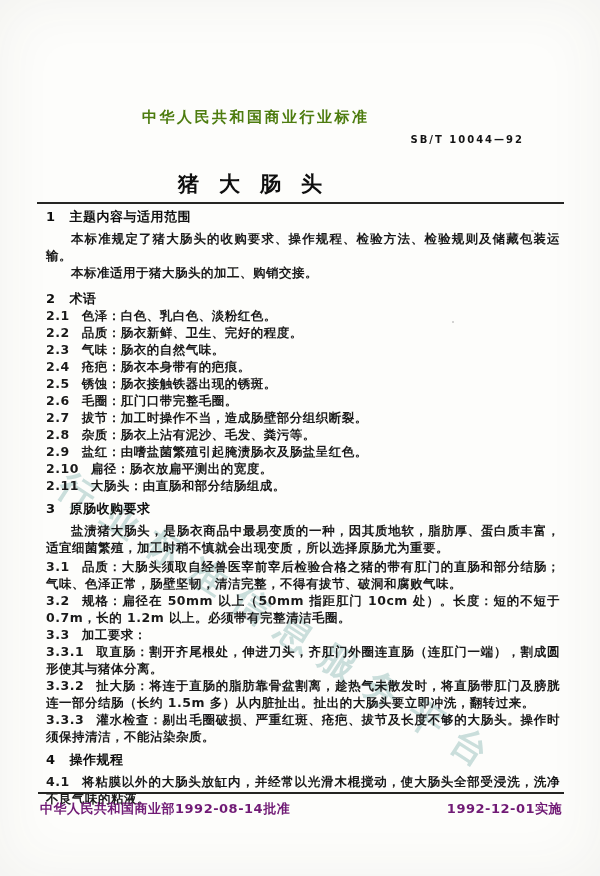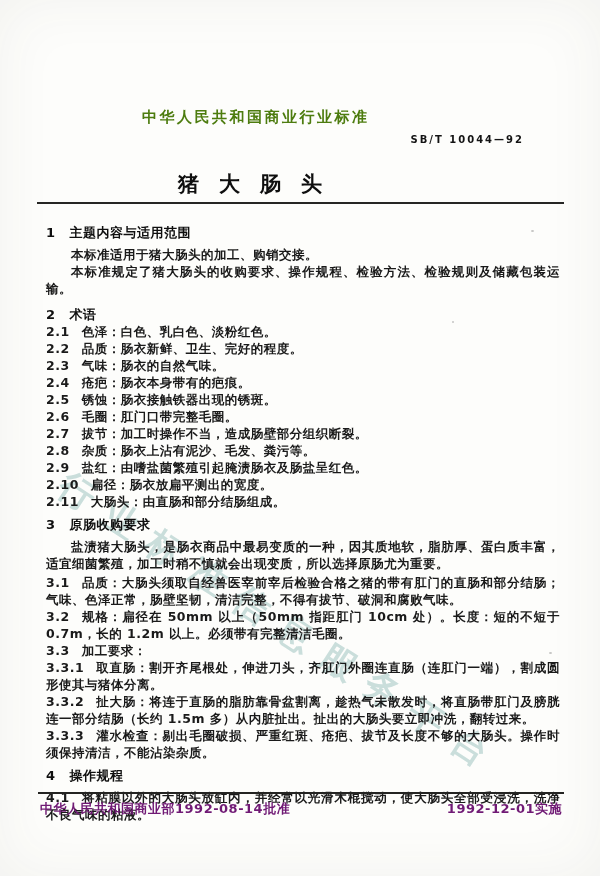--- a/index.html
+++ b/index.html
@@ -28,21 +28,21 @@
   .doc-title{
     position:absolute;left:178px;top:170px;
     font-size:21px;font-weight:700;letter-spacing:20px;color:#0e0e0e;
   }
   .head-rule{
     position:absolute;left:37px;right:36px;top:202px;
     border:0;border-top:2.5px solid #262624;margin:0;
   }
   
   .content{
-    position:absolute;left:46px;right:40px;top:216px;
+    position:absolute;left:46px;right:40px;top:200px;
     font-size:12.5px;line-height:17px;font-weight:600;
     text-align:justify;letter-spacing:0.5px;color:#1a1a1a;
   }
   .sec-h{margin:0;font-size:13px;font-weight:700;color:#0f0f0f;}
   .sec-h .num{margin-right:14px;}
   .h1{margin-top:8px;}
   .h2{margin-top:9px;}
   .h3{margin-top:6px;}
   .h4{margin-top:6px;}
   p{margin:0;}
@@ -84,22 +84,22 @@
 
   <div class="org-line">中华人民共和国商业行业标准</div>
   <div class="std-no">SB/T 10044—92</div>
   <div class="doc-title">猪大肠头</div>
   <hr class="head-rule">
 
   <div class="content">
 
     <h2 class="sec-h h1"><span class="num">1</span><span>主题内容与适用范围</span></h2>
     <div class="pgroup">
+      <p class="indent">本标准规定了猪大肠头的收购要求、操作规程、检验方法、检验规则及储藏包装运输。</p>
       <p class="indent">本标准适用于猪大肠头的加工、购销交接。</p>
-      <p class="indent">本标准规定了猪大肠头的收购要求、操作规程、检验方法、检验规则及储藏包装运输。</p>
     </div>
 
     <h2 class="sec-h h2"><span class="num">2</span><span>术语</span></h2>
     <div class="terms">
       <p class="clause"><span class="num">2.1</span><span>色泽：白色、乳白色、淡粉红色。</span></p>
       <p class="clause"><span class="num">2.2</span><span>品质：肠衣新鲜、卫生、完好的程度。</span></p>
       <p class="clause"><span class="num">2.3</span><span>气味：肠衣的自然气味。</span></p>
       <p class="clause"><span class="num">2.4</span><span>疮疤：肠衣本身带有的疤痕。</span></p>
       <p class="clause"><span class="num">2.5</span><span>锈蚀：肠衣接触铁器出现的锈斑。</span></p>
       <p class="clause"><span class="num">2.6</span><span>毛圈：肛门口带完整毛圈。</span></p>

